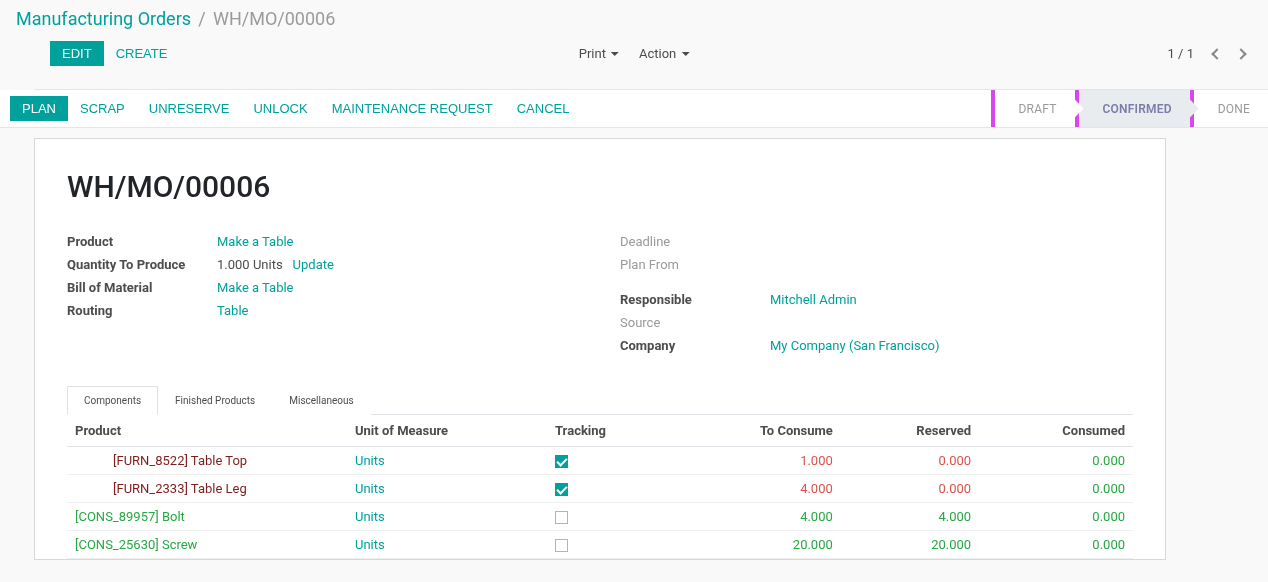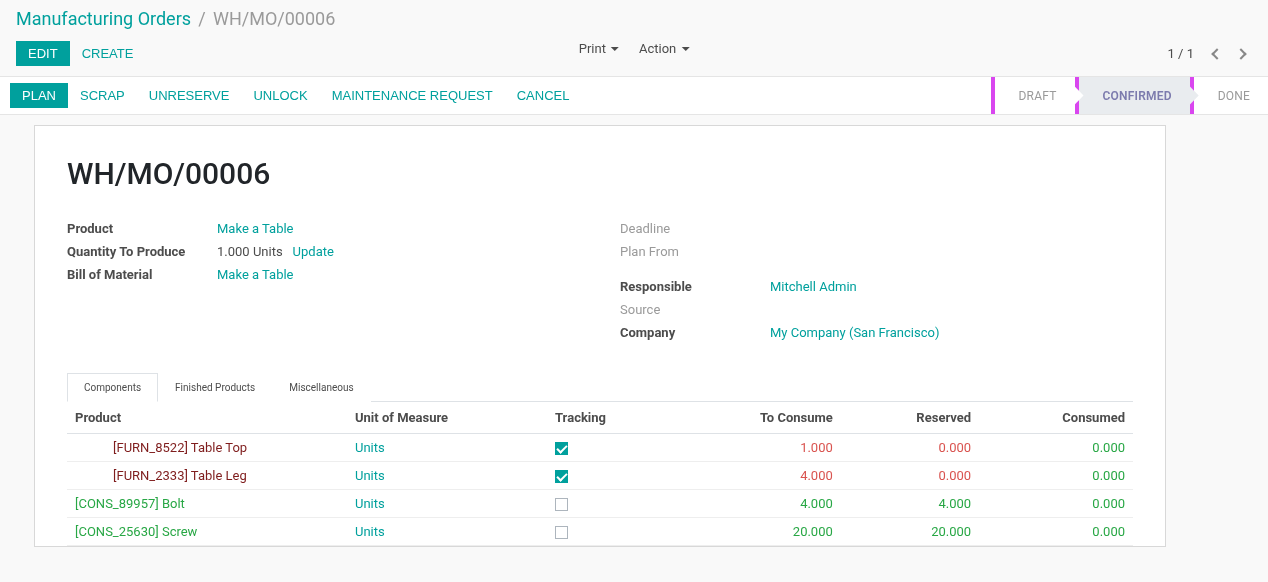--- a/index.html
+++ b/index.html
@@ -1,21 +1,21 @@
 <!DOCTYPE html>
 <html><head>
 <meta charset="utf-8">
 <style>
 * { box-sizing: border-box; margin: 0; padding: 0; }
 body { font-family: -apple-system, BlinkMacSystemFont, "Segoe UI", Roboto, Helvetica, Arial, sans-serif; font-size: 13px; color: #4c4c4c; background: #f9f9f9; width: 1268px; }
 .breadcrumb-bar { padding: 8px 16px 4px; background: #f9f9f9; }
 .breadcrumb-bar .crumb-link { color: #00A09D; font-size: 18px; cursor: pointer; display: inline-block; }
 .breadcrumb-bar .crumb-sep { color: #9a9a9a; font-size: 18px; margin: 0 4px; }
 .breadcrumb-bar .crumb-current { color: #9a9a9a; font-size: 18px; }
-.controls-row { display: flex; padding: 8px 16px 10px; background: #f9f9f9; border-bottom: 1px solid #e5e5e5; }
+.controls-row { display: flex; align-items: center; padding: 8px 16px 23px; background: #f9f9f9; border-bottom: 1px solid #e5e5e5; margin-left: 34px; }
 .btn { display: inline-flex; align-items: center; justify-content: center; padding: 5px 12px; font-size: 13px; cursor: pointer; border: none; }
 .btn-primary { background: #00A09D; color: #fff; font-weight: 500; }
 .btn-link { background: transparent; color: #00A09D; font-weight: 500; }
 .controls-center { position: absolute; left: 50%; transform: translateX(-50%); display: flex; gap: 20px; }
 .dropdown-label { color: #4c4c4c; cursor: pointer; display: inline-flex; align-items: center; gap: 3px; }
 .caret { display: inline-block; width: 0; height: 0; border-left: 4px solid transparent; border-right: 4px solid transparent; border-top: 4px solid #4c4c4c; margin-left: 2px; }
 .pager-area { margin-left: auto; display: flex; align-items: center; gap: 12px; color: #4c4c4c; }
 .pager-nav { display: flex; gap: 2px; }
 .pager-btn { width: 22px; height: 22px; display: inline-flex; align-items: center; justify-content: center; cursor: pointer; color: #888; }
 .status-row { display: flex; align-items: stretch; background: #fff; border-bottom: 1px solid #e5e5e5; }
@@ -115,20 +115,24 @@
         <div class="field-value"><span class="link">Make a Table</span></div>
       </div>
       <div class="field-row">
         <div class="field-label">Quantity To Produce</div>
         <div class="field-value"><span>1.000 Units</span><span class="update">Update</span></div>
       </div>
       <div class="field-row">
         <div class="field-label">Bill of Material</div>
         <div class="field-value"><span class="link">Make a Table</span></div>
       </div>
+      <div class="field-row">
+        <div class="field-label">Routing</div>
+        <div class="field-value"><span class="link">Table</span></div>
+      </div>
     </div>
     <div class="fields-col">
       <div class="field-row">
           <div class="field-label muted">Deadline</div>
           <div class="field-value"></div>
         </div>
       <div class="field-row">
           <div class="field-label muted">Plan From</div>
           <div class="field-value"></div>
         </div>

